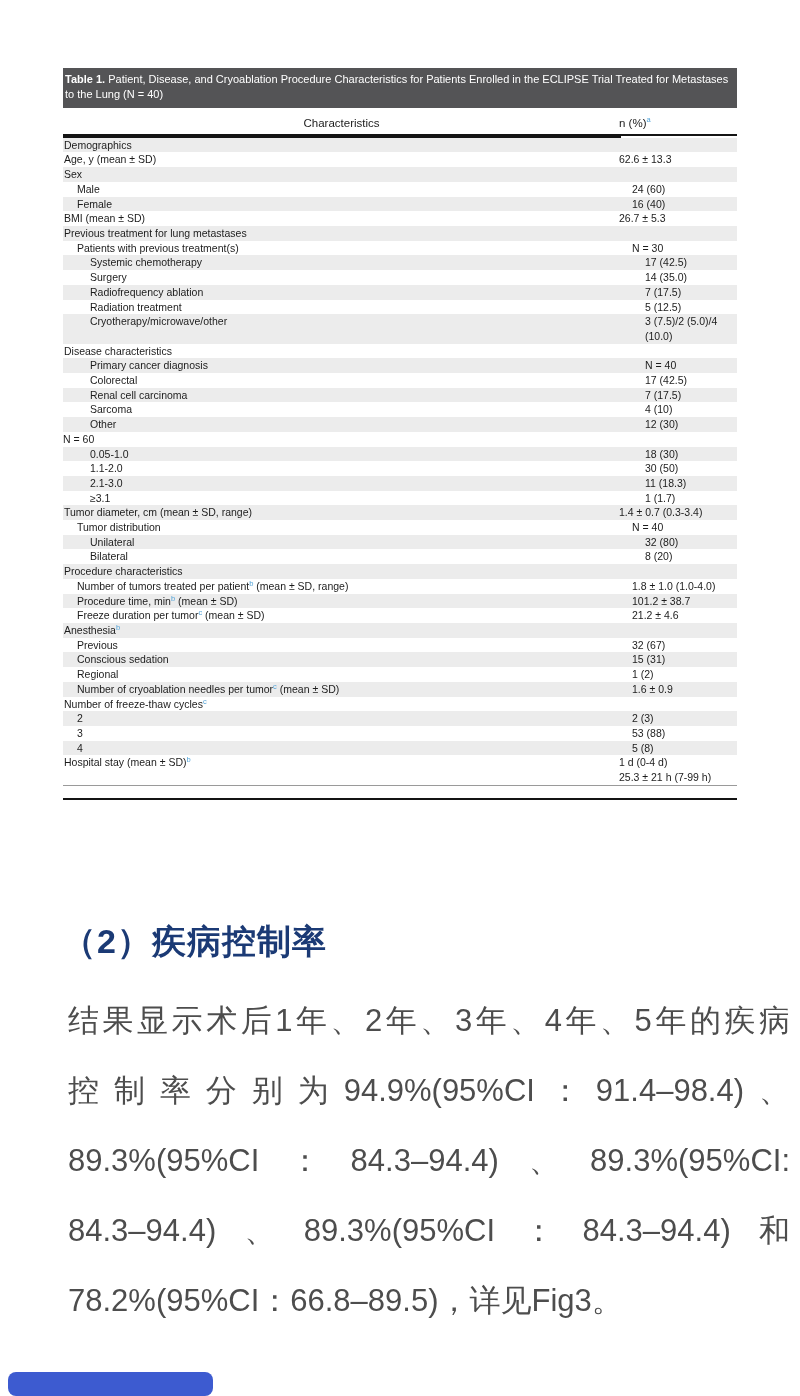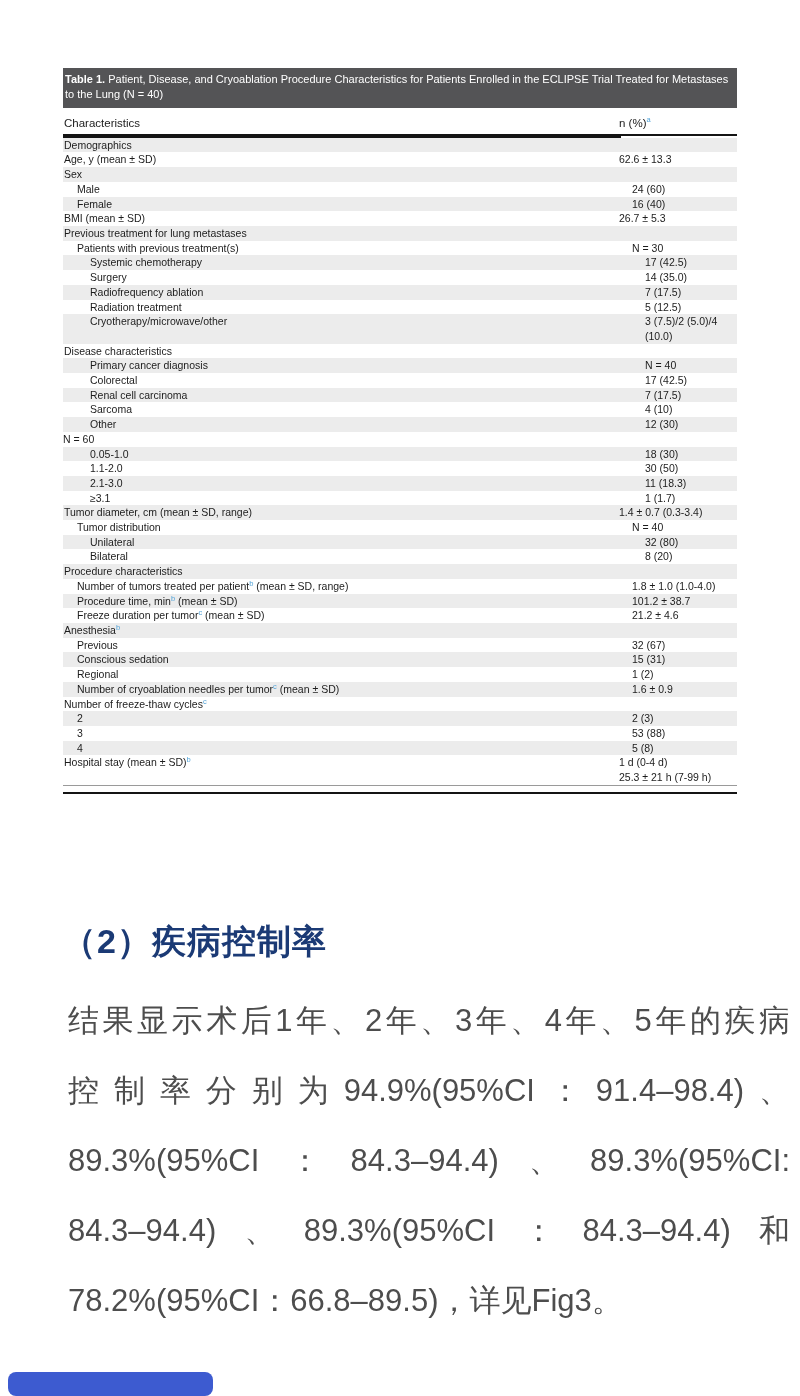--- a/index.html
+++ b/index.html
@@ -18,23 +18,23 @@
   }
   .caption b { font-weight:bold; }
   .thead {
     display:flex; position:relative;
     padding:9px 0 5px 0; font-size:11.5px; color:#1c1c1c;
     border-bottom:2px solid #141414;
   }
   .thead::after {
     content:""; position:absolute; left:0; bottom:-4px; width:558px; height:2px; background:#141414;
   }
-  .th-label { flex:0 0 555px; padding-left:1px; }
+  .th-label { flex:0 0 555px; padding-left:1px;text-align:center; }
   .th-value { flex:1; }
-  #tbody { padding-top:2px; padding-bottom:6px; border-bottom:2.5px solid #141414; }
+  #tbody { padding-top:2px; padding-bottom:12px; border-bottom:2.5px solid #141414; }
   .trow {
     display:flex; align-items:flex-start;
     min-height:14.7px; line-height:14.7px;
     font-size:10.5px; color:#1c1c1c;
   }
   .trow.shaded { background:#ececec; }
   .trow:last-child { border-bottom:1px solid #9a9a9a; }
   .tlabel { flex:0 0 555px; }
   .ind0 { padding-left:1px; }
   .ind1 { padding-left:14px; }

